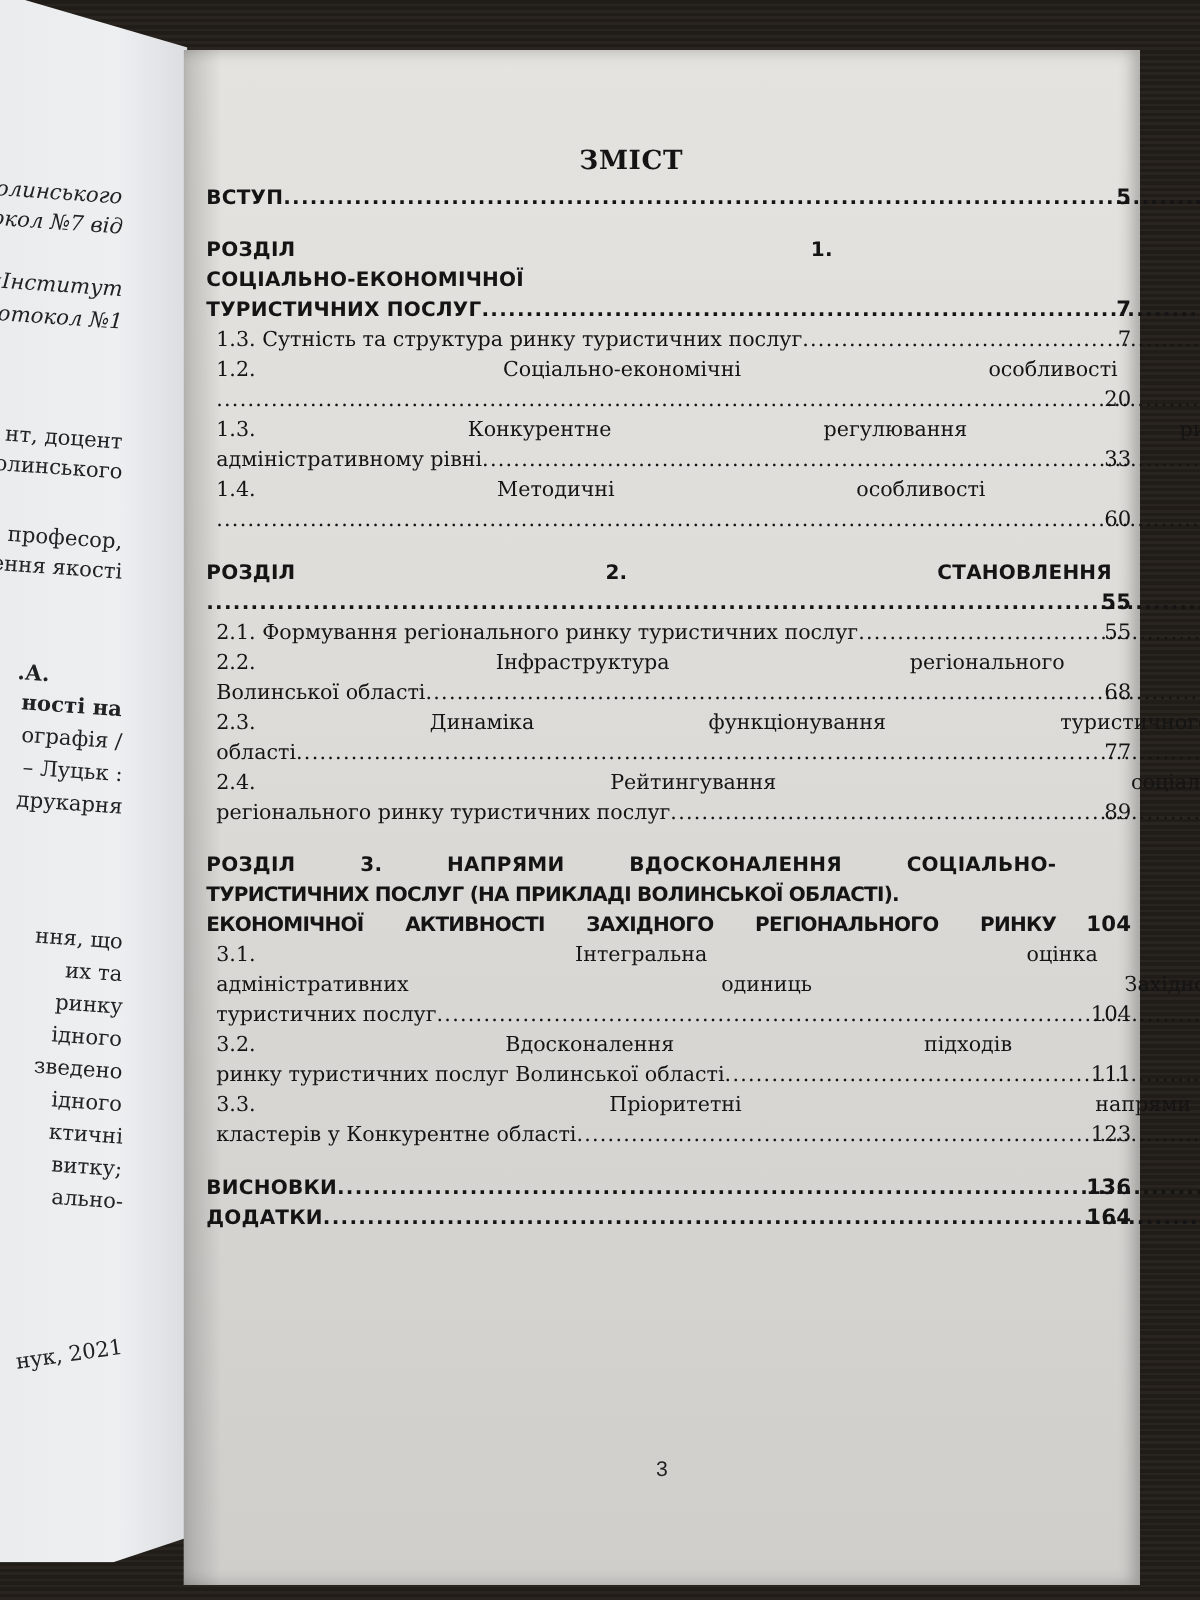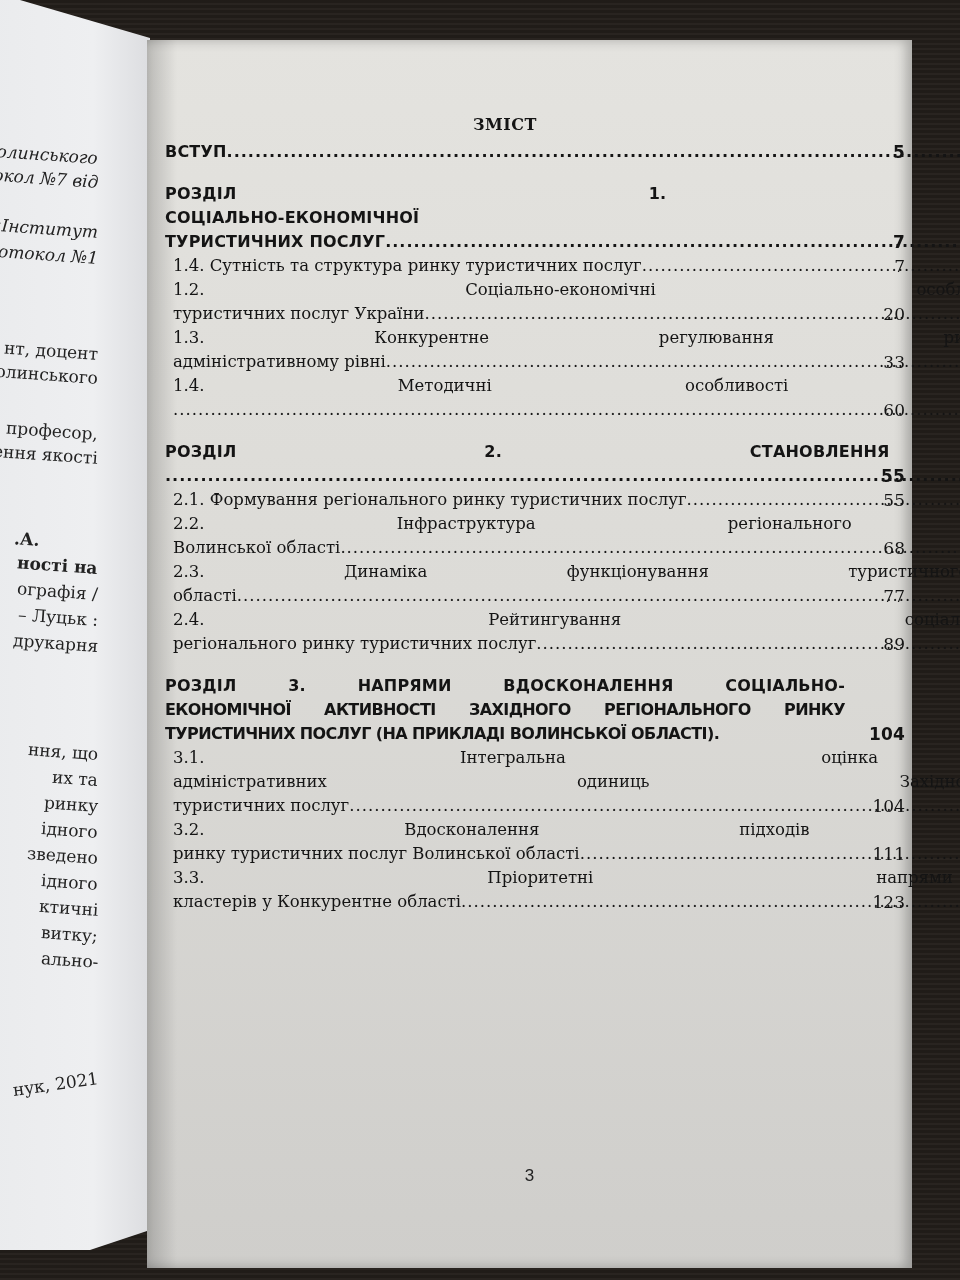--- a/index.html
+++ b/index.html
@@ -65,21 +65,21 @@
     .toc {
       position: absolute;
       left: 18px;
       top: 75px;
       width: 680px;
       color: #141414;
     }
     .toc-title {
       text-align: center;
       font-weight: bold;
-      font-size: 16px;
+      font-size: 21px;
       letter-spacing: 0.5px;
       margin: 0 0 6px 0;
       padding-left: 0;
     }
     .entry {
       position: relative;
       display: flex;
       font-size: 16.5px;
       line-height: 24px;
     }
@@ -195,32 +195,31 @@
             <span class="lead-text">ТУРИСТИЧНИХ ПОСЛУГ</span>
             <span class="fill"></span>
           </div>
       </div>
       <span class="page">7</span>
     </div>
 
     <div class="entry sub">
       <div class="text">
         <div class="last-line">
-            <span class="lead-text">1.4. Сутність та структура ринку туристичних послуг</span>
+            <span class="lead-text">1.3. Сутність та структура ринку туристичних послуг</span>
             <span class="fill"></span>
           </div>
       </div>
       <span class="page">7</span>
     </div>
 
     <div class="entry sub">
       <div class="text">
         <span class="line" style="text-align:justify; text-align-last:justify;">1.2. Соціально-економічні особливості функціонування ринку</span>
         <div class="last-line">
-            <span class="lead-text">туристичних послуг України</span>
             <span class="fill"></span>
           </div>
       </div>
       <span class="page">20</span>
     </div>
 
     <div class="entry sub">
       <div class="text">
         <span class="line" style="text-align:justify; text-align-last:justify;">1.3. Конкурентне регулювання ринку туристичних послуг на</span>
         <div class="last-line">
@@ -294,22 +293,22 @@
           </div>
       </div>
       <span class="page">89</span>
     </div>
 
     <div class="gap-big"></div>
 
     <div class="entry section">
       <div class="text">
         <span class="line" style="text-align:justify; text-align-last:justify;">РОЗДІЛ 3. НАПРЯМИ ВДОСКОНАЛЕННЯ СОЦІАЛЬНО-</span>
+        <span class="line" style="letter-spacing:-0.6px; white-space:nowrap;">ТУРИСТИЧНИХ ПОСЛУГ (НА ПРИКЛАДІ ВОЛИНСЬКОЇ ОБЛАСТІ).</span>
         <span class="line" style="text-align:justify; text-align-last:justify; letter-spacing:-0.6px;">ЕКОНОМІЧНОЇ АКТИВНОСТІ ЗАХІДНОГО РЕГІОНАЛЬНОГО РИНКУ</span>
-        <span class="line" style="letter-spacing:-0.6px; white-space:nowrap;">ТУРИСТИЧНИХ ПОСЛУГ (НА ПРИКЛАДІ ВОЛИНСЬКОЇ ОБЛАСТІ).</span>
       </div>
       <span class="page">104</span>
     </div>
 
     <div class="entry sub">
       <div class="text">
         <span class="line" style="text-align:justify; text-align-last:justify;">3.1. Інтегральна оцінка рівня конкурентоспроможності</span>
         <span class="line" style="text-align:justify; text-align-last:justify;">адміністративних одиниць Західного регіонального ринку</span>
         <div class="last-line">
             <span class="lead-text">туристичних послуг</span>
@@ -336,16 +335,34 @@
         <div class="last-line">
             <span class="lead-text">кластерів у Конкурентне області</span>
             <span class="fill"></span>
           </div>
       </div>
       <span class="page">123</span>
     </div>
 
     <div class="gap-big"></div>
 
+    <div class="entry section">
+      <div class="text">
+        <div class="last-line">
+            <span class="lead-text">ВИСНОВКИ</span>
+            <span class="fill"></span>
+          </div>
+      </div>
+      <span class="page">136</span>
+    </div>
+    <div class="entry section">
+      <div class="text">
+        <div class="last-line">
+            <span class="lead-text">ДОДАТКИ</span>
+            <span class="fill"></span>
+          </div>
+      </div>
+      <span class="page">164</span>
+    </div>
   </div>
 
   <div class="page-number">3</div>
 </div>
 
 </body></html>

